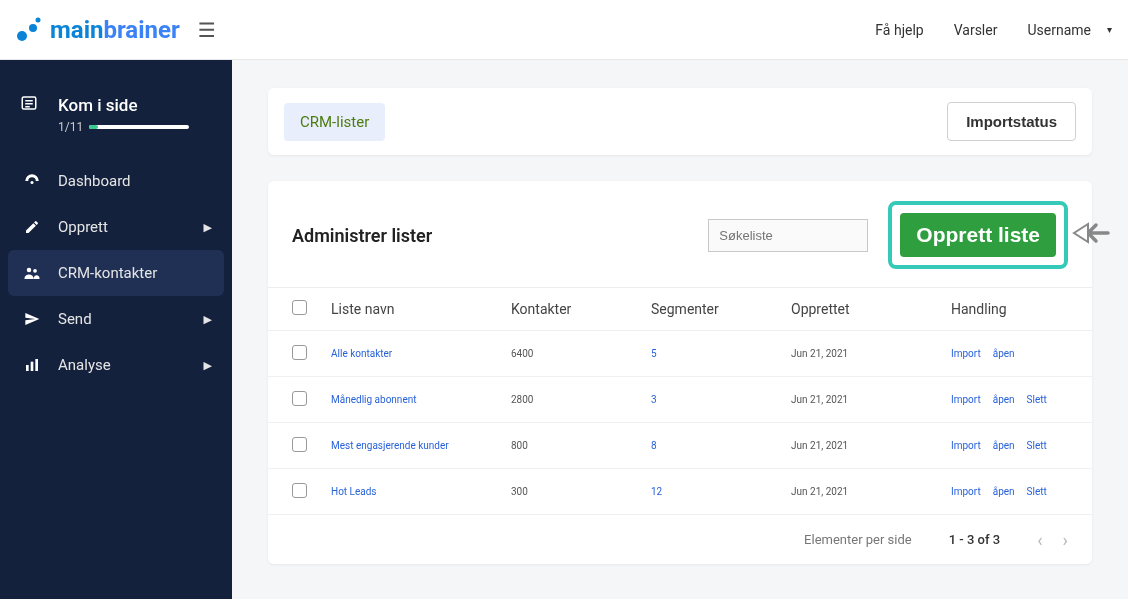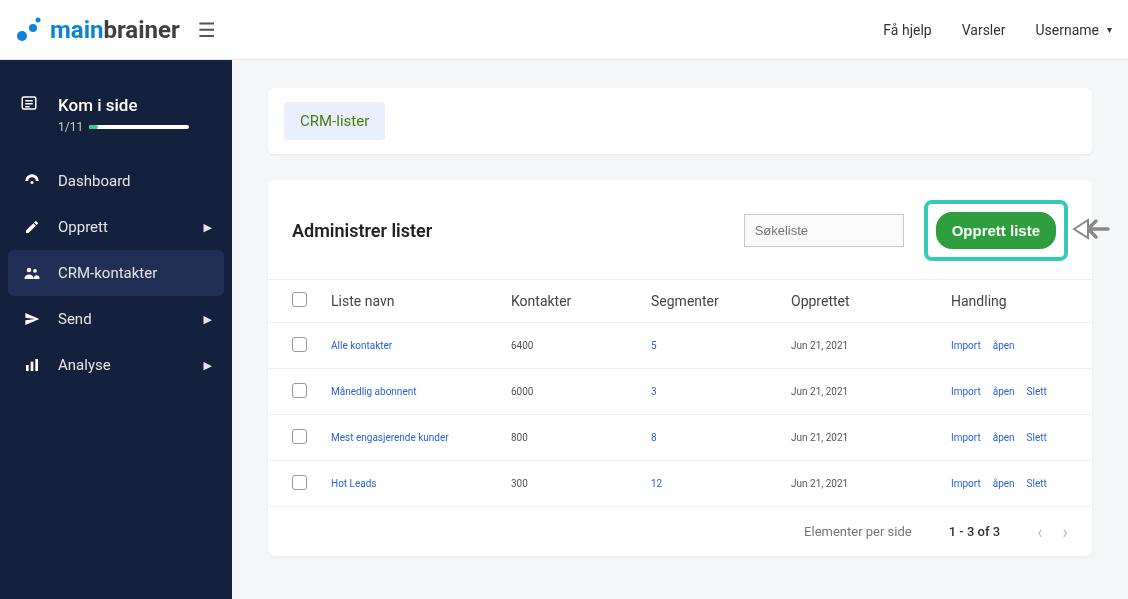--- a/index.html
+++ b/index.html
@@ -4,21 +4,21 @@
   <style>
     * { margin: 0; padding: 0; box-sizing: border-box; }
     body { font-family: -apple-system, BlinkMacSystemFont, "Segoe UI", Roboto, sans-serif; background: #f5f6f7; width: 1128px; height: 599px; overflow: hidden; }
     
     .topbar { height: 60px; background: #fff; display: flex; align-items: center; padding: 0 16px; border-bottom: 1px solid #e8e8e8; }
     .logo { display: flex; align-items: center; gap: 6px; }
     .logo-text { font-size: 24px; font-weight: 400; color: #1d3557; }
     .logo-text .bold { font-weight: 700; color: #0a84d6; }
     .hamburger { margin-left: 18px; color: #555; font-size: 20px; cursor: pointer; }
     .topbar-right { margin-left: auto; display: flex; align-items: center; gap: 30px; font-size: 14px; color: #333; }
-    .username-dd { display: flex; align-items: center; gap: 8px; }
+    .username-dd { display: flex; align-items: center; gap: 16px; }
     
     .main-wrapper { display: flex; height: calc(599px - 60px); }
     
     .sidebar { width: 232px; background: #14213d; color: #fff; padding-top: 20px; flex-shrink: 0; }
     .sidebar-item { display: flex; align-items: center; padding: 14px 20px; font-size: 15px; color: #e5e5e5; cursor: pointer; position: relative; }
     .sidebar-item.active { background: #203055; border-radius: 6px; margin: 0 8px; padding: 14px 12px; }
     .sidebar-item .icon { width: 24px; display: flex; align-items: center; justify-content: center; margin-right: 14px; font-size: 16px; }
     .sidebar-item .chevron { margin-left: auto; font-size: 11px; }
     .sidebar-start { padding: 14px 20px 24px 20px; }
     .sidebar-start .title { display: flex; align-items: center; font-size: 17px; font-weight: 500; }
@@ -34,21 +34,21 @@
     .tabs-card { padding: 14px 16px; display: flex; align-items: center; margin-bottom: 26px; }
     .tab-chip { background: #e8eefb; color: #4d7c0f; padding: 10px 16px; border-radius: 4px; font-size: 15px; }
     .import-status-btn { margin-left: auto; background: #fff; border: 1px solid #d0d0d0; padding: 10px 18px; border-radius: 4px; font-size: 15px; font-weight: 600; color: #333; cursor: pointer; }
     
     .lists-card { padding: 0; }
     .lists-header { display: flex; align-items: center; padding: 20px 24px 18px 24px; }
     .lists-title { font-size: 18px; font-weight: 600; color: #222; }
     .search-box { margin-left: auto; border: 1px solid #c8c8c8; padding: 8px 10px; width: 160px; font-size: 13px; color: #888; background: #fafafa; }
     .create-btn-wrap { position: relative; margin-left: 20px; }
     .create-highlight { border: 4px solid #35c9b7; border-radius: 8px; padding: 8px; display: inline-block; }
-    .create-btn { background: #2e9e3e; color: #fff; border: none; padding: 10px 16px; border-radius: 16px; font-size: 15px; font-weight: 600; cursor: pointer; }
+    .create-btn { background: #2e9e3e; color: #fff; border: none; padding: 10px 16px; border-radius: 4px; font-size: 21px; font-weight: 600; cursor: pointer; }
     .pointer-arrow { position: absolute; right: -42px; top: 50%; transform: translateY(-50%); }
     
     .table { width: 100%; border-collapse: collapse; }
     .table thead th { text-align: left; font-weight: 400; font-size: 14px; color: #444; padding: 12px 12px; border-top: 1px solid #eee; border-bottom: 1px solid #eee; }
     .table thead th:first-child { padding-left: 24px; width: 48px; }
     .table tbody td { font-size: 10px; color: #555; padding: 14px 12px; border-bottom: 1px solid #f0f0f0; vertical-align: middle; }
     .table tbody td:first-child { padding-left: 24px; }
     .table .link { color: #2862d9; cursor: pointer; }
     .table .actions { display: flex; gap: 12px; }
     .checkbox { width: 15px; height: 15px; border: 1.5px solid #999; border-radius: 3px; display: inline-block; }
@@ -68,21 +68,21 @@
 <body>
 
 <div class="topbar">
   <div class="logo">
     <svg width="28" height="28" viewBox="0 0 28 28">
       <circle cx="6" cy="20" r="5" fill="#0a84d6"></circle>
       <circle cx="17" cy="12" r="4" fill="#0a84d6"></circle>
       <circle cx="22" cy="4" r="2.5" fill="#0a84d6"></circle>
     </svg>
     <span class="logo-text">
-      <span class="bold">main</span><span style="color:#404040;font-weight:700">brainer</span>
+      <span class="bold">main</span><span style="color:#3b82f6;font-weight:700">brainer</span>
     </span>
   </div>
   <span class="hamburger">☰</span>
   <div class="topbar-right">
     <span>Få hjelp</span>
     <span>Varsler</span>
     <span class="username-dd">
       <span>Username</span>
       <span style="font-size:10px">▾</span>
     </span>
@@ -162,20 +162,21 @@
           </svg>
       </span>
       <span>Analyse</span>
       <span class="chevron">▶</span>
     </div>
   </div>
 
   <div class="content">
     <div class="card tabs-card">
       <span class="tab-chip">CRM-lister</span>
+      <button class="import-status-btn">Importstatus</button>
     </div>
 
     <div class="card lists-card">
       <div class="lists-header">
         <span class="lists-title">Administrer lister</span>
         <input class="search-box" placeholder="Søkeliste" style="">
         <div class="create-btn-wrap">
           <span class="create-highlight">
             <button class="create-btn">Opprett liste</button>
           </span>
@@ -209,21 +210,21 @@
               <td>
                 <div class="actions">
                   <span class="link">Import</span>
                   <span class="link">åpen</span>
                 </div>
               </td>
             </tr>
             <tr>
               <td><span class="checkbox"></span></td>
               <td><span class="link">Månedlig abonnent</span></td>
-              <td>6000</td>
+              <td>2800</td>
               <td><span class="link">3</span></td>
               <td>Jun 21, 2021</td>
               <td>
                 <div class="actions">
                   <span class="link">Import</span>
                   <span class="link">åpen</span>
                   <span class="link">Slett</span>
                 </div>
               </td>
             </tr>

